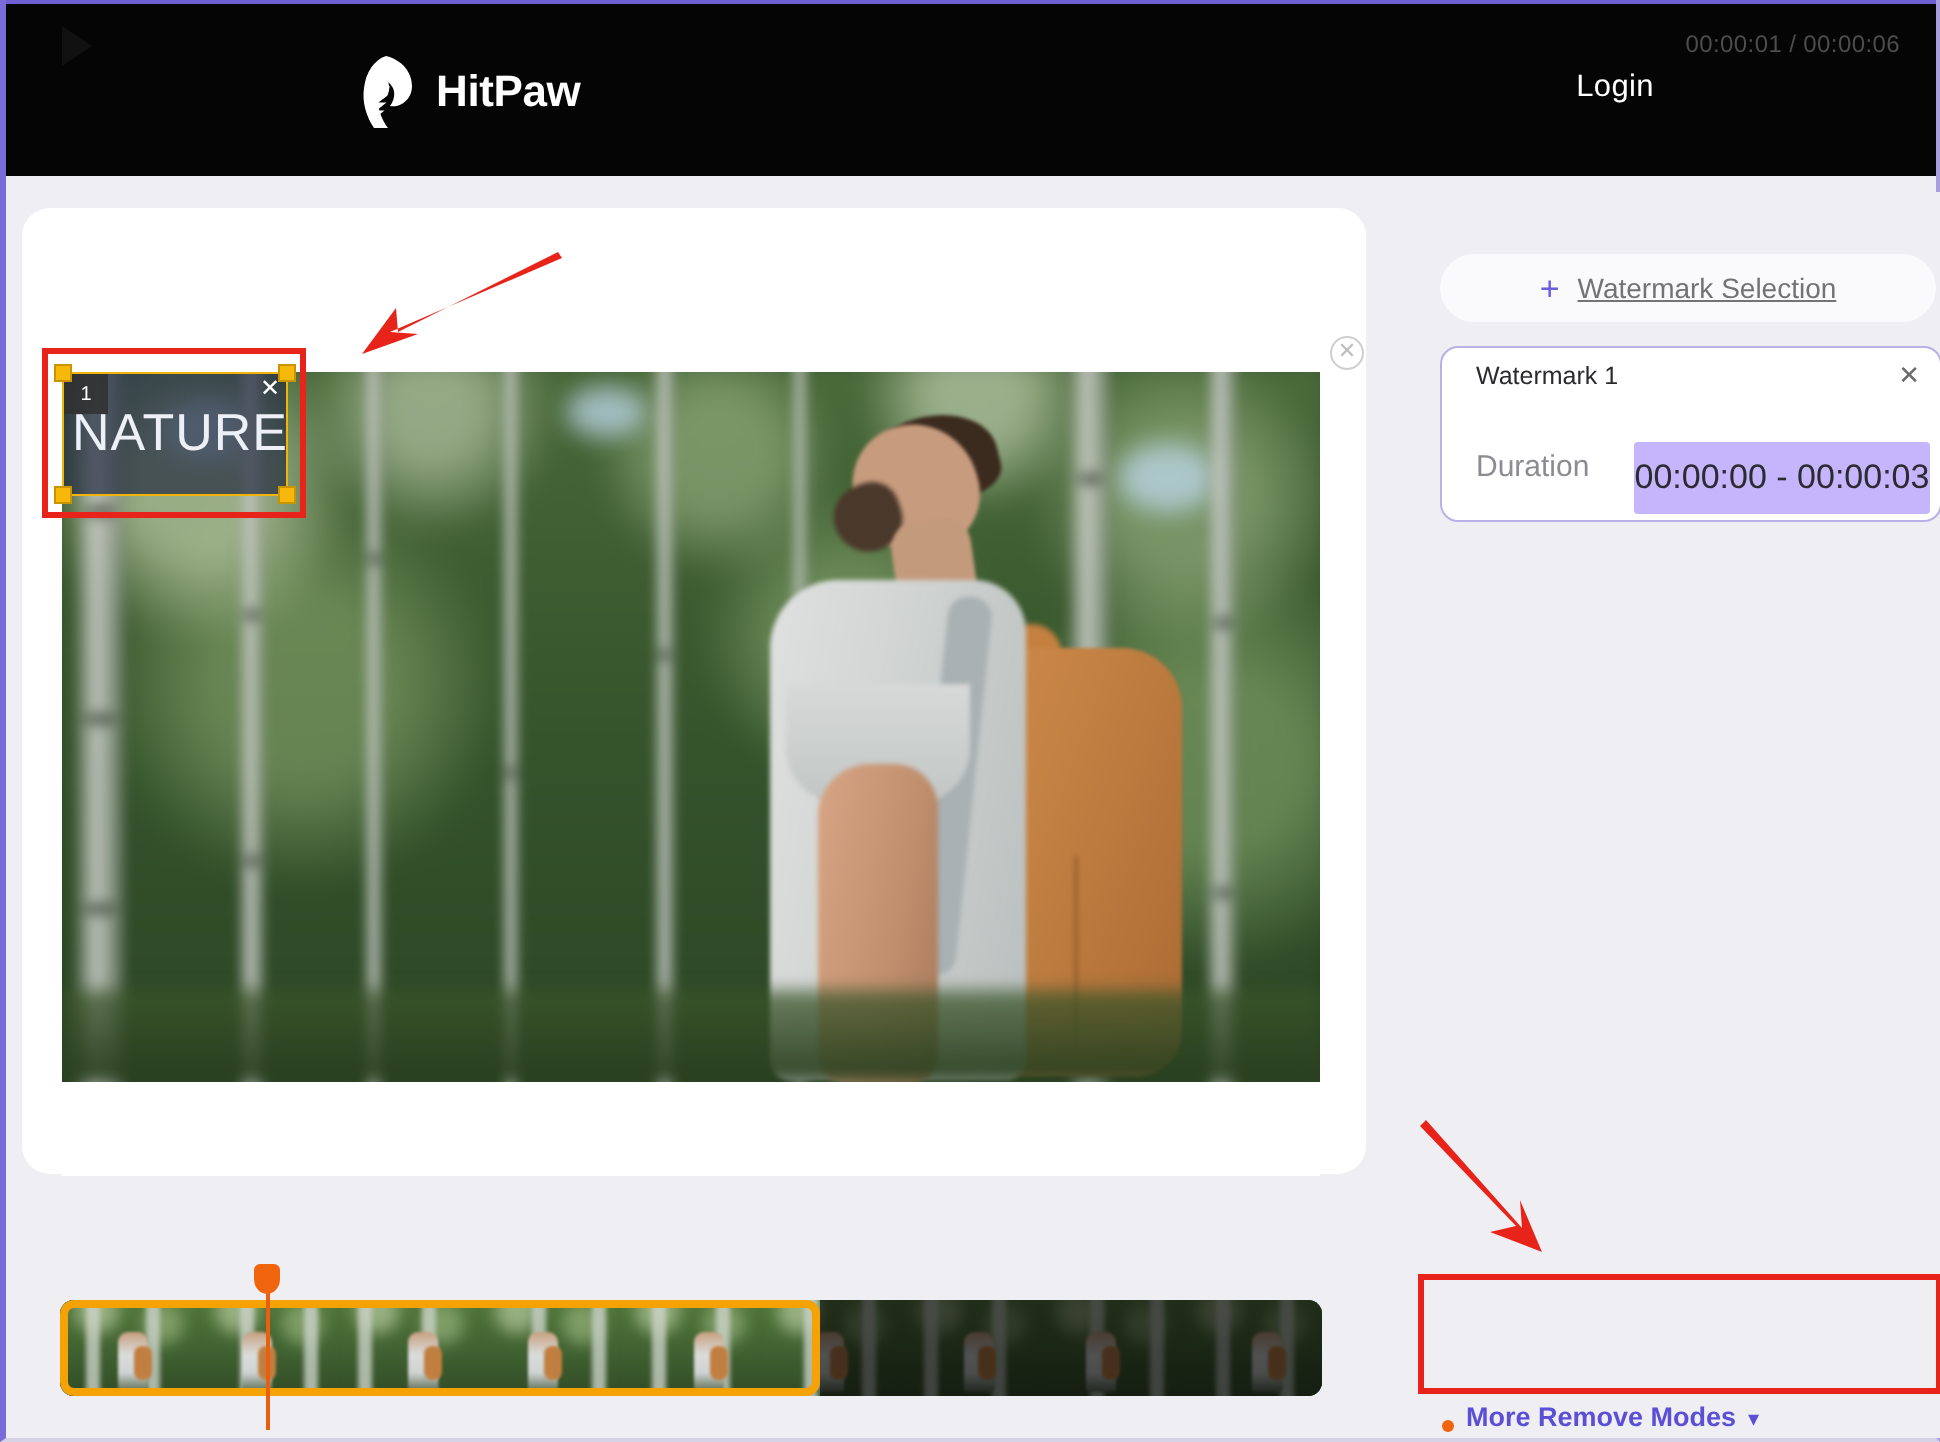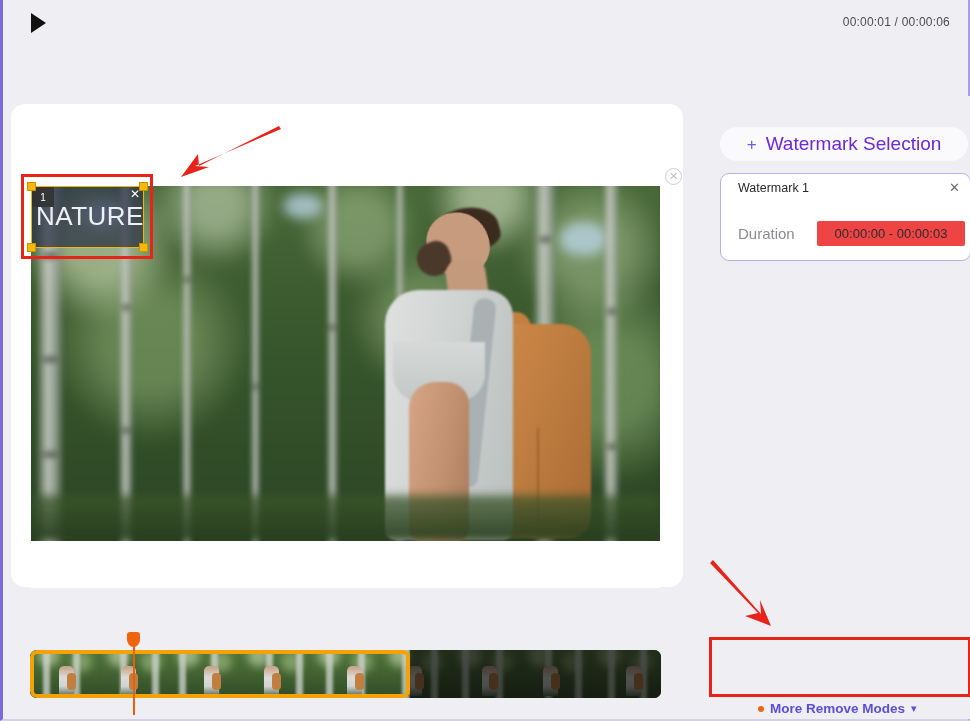--- a/index.html
+++ b/index.html
@@ -262,21 +262,21 @@
     width: 278px; height: 623px; background: #efeef2;
   }
   .wm-select-btn {
     position: absolute; left: 27px; top: 31px;
     width: 248px; height: 34px;
     background: #faf9fc; border-radius: 17px;
     display: flex; align-items: center; justify-content: center;
     gap: 9px; cursor: pointer;
   }
   .plus-icon { color: #6a5de0; font-size: 17px; line-height: 1; }
-  .wm-select-label { color: #6d28d9; font-size: 19px; }
+  .wm-select-label { color: #737373; font-size: 14px; text-decoration: underline; }
 
   .wm-card {
     position: absolute; left: 27px; top: 77px;
     width: 251px; height: 88px;
     background: #ffffff; border: 1.3px solid #b9b0e8;
     border-radius: 9px;
   }
   .wm-card-x {
     position: absolute; right: 10px; top: 7px;
     color: #6b6b6b; font-size: 13px; cursor: pointer; line-height: 1;
@@ -284,59 +284,69 @@
   .wm-card-title {
     position: absolute; left: 17px; top: 7px;
     font-size: 12.5px; color: #2a2a2e;
   }
   .wm-dur-label {
     position: absolute; left: 17px; top: 51px;
     font-size: 15px; color: #8b8b93;
   }
   .wm-dur-value {
     position: absolute; left: 96px; top: 47px;
-    width: 148px; height: 25px; background: #ef4444;
+    width: 148px; height: 36px; background: #c4b5fd;
     display: flex; align-items: center; justify-content: center;
-    font-size: 13px; color: #2c2c30; border-radius: 2px;
+    font-size: 17px; color: #2c2c30; border-radius: 2px;
   }
 
   .export-redbox {
     position: absolute; left: 706px; top: 637px;
     width: 262px; height: 60px;
     border: 3px solid #e8241a; z-index: 7;
   }
   .export-btn {
     position: absolute; left: 718px; top: 649px;
     width: 240px; height: 42px;
     background: #6a5ae8; border-radius: 21px; border: none;
     color: #ffffff; font-size: 16px; cursor: pointer;
     font-family: "Liberation Sans", sans-serif;
     z-index: 8;
   }
   .more-modes {
-    position: absolute; left: 755px; top: 701px;
-    display: flex; align-items: center; gap: 6px;
+    position: absolute; left: 718px; top: 701px;
+    display: flex; align-items: flex-end; gap: 6px;
     cursor: pointer; z-index: 8;
   }
   .mm-dot {
     width: 6px; height: 6px; border-radius: 50%; background: #f0640e;
   }
   .mm-label { color: #5a4fd6; font-size: 13.5px; font-weight: bold; }
   .mm-chev { color: #5a4fd6; font-size: 11px; }
 
   
   .arrow { position: absolute; z-index: 20; pointer-events: none; }
   .arrow-top { left: 162px; top: 126px; }
   .arrow-bottom { left: 706px; top: 558px; }
 </style>
 </head>
 <body>
 
 <div id="app">
 
+  <div class="topbar">
+    <div class="logo-wrap">
+      <svg class="logo-mark" viewBox="0 0 30 38">
+        <path d="M14 1 C22 3 27 9 27 16 C27 23 21 27 16 26 C19 22 19 17 15 14 C17 19 14 23 10 23 C10 28 12 33 15 37 L8 37 C4 31 2 24 3 17 C4 9 8 3 14 1 Z" fill="#ffffff"></path>
+        <path d="M9 17 L14 17 L9 21 L13 21 L8 25 L12 25 L7 29 L11 29 L6 33" stroke="#ffffff" stroke-width="1.6" fill="none"></path>
+      </svg>
+      <span class="logo-text">HitPaw</span>
+    </div>
+    <button class="login-btn">Login</button>
+  </div>
 
   <div class="left-card"></div>
 
   <div class="close-circle">✕</div>
 
   <div class="video-area">
     <div class="forest">
       <div class="forest-bg"></div>
       <div class="sky-patch" style="left:8%;top:4%;width:46px;height:30px;"></div>
       <div class="sky-patch" style="left:40%;top:2%;width:40px;height:26px;"></div>

